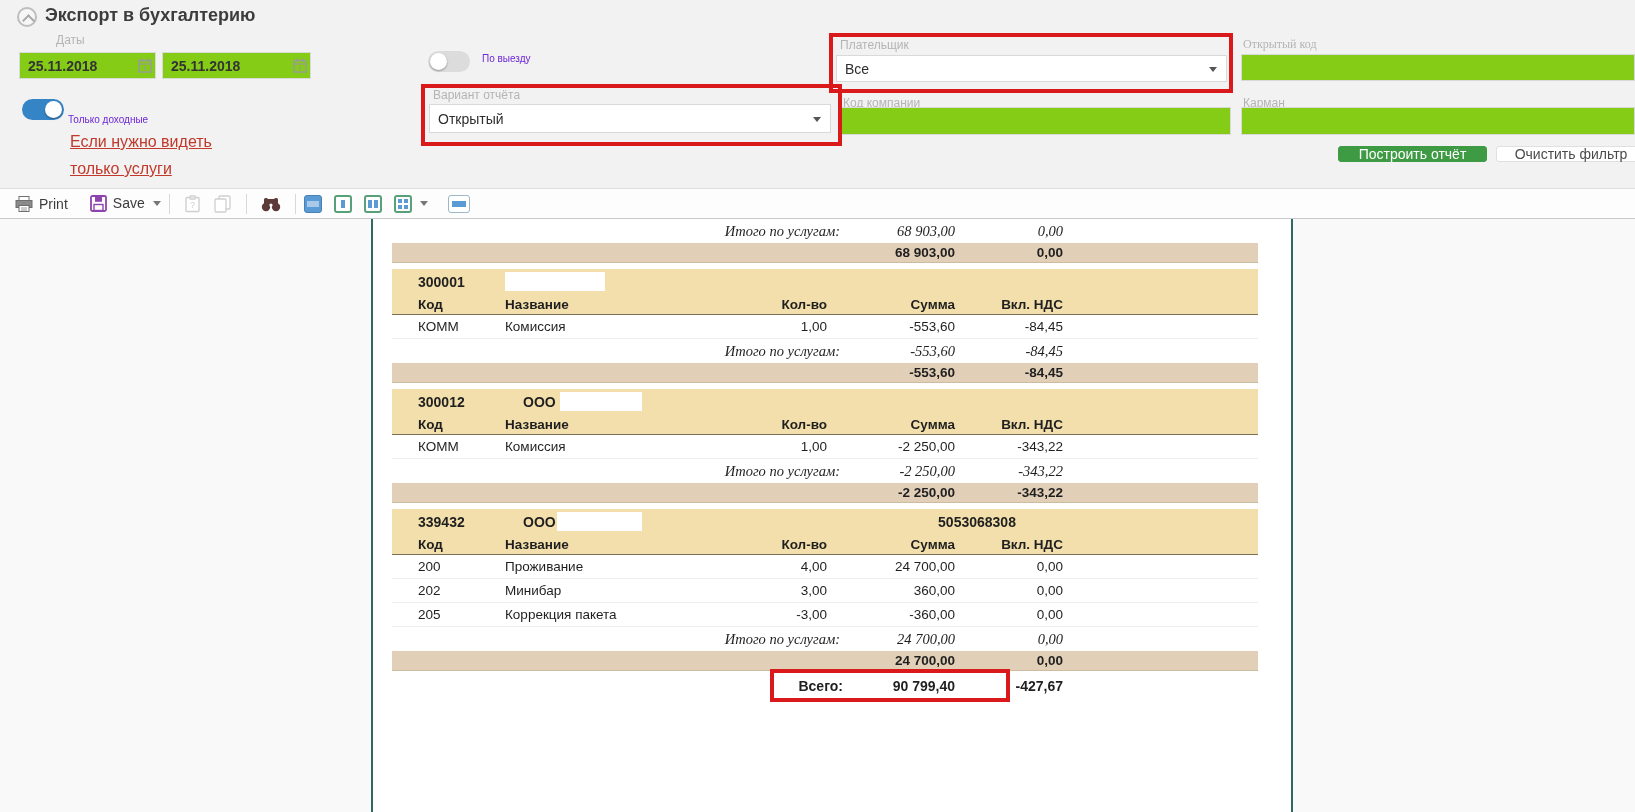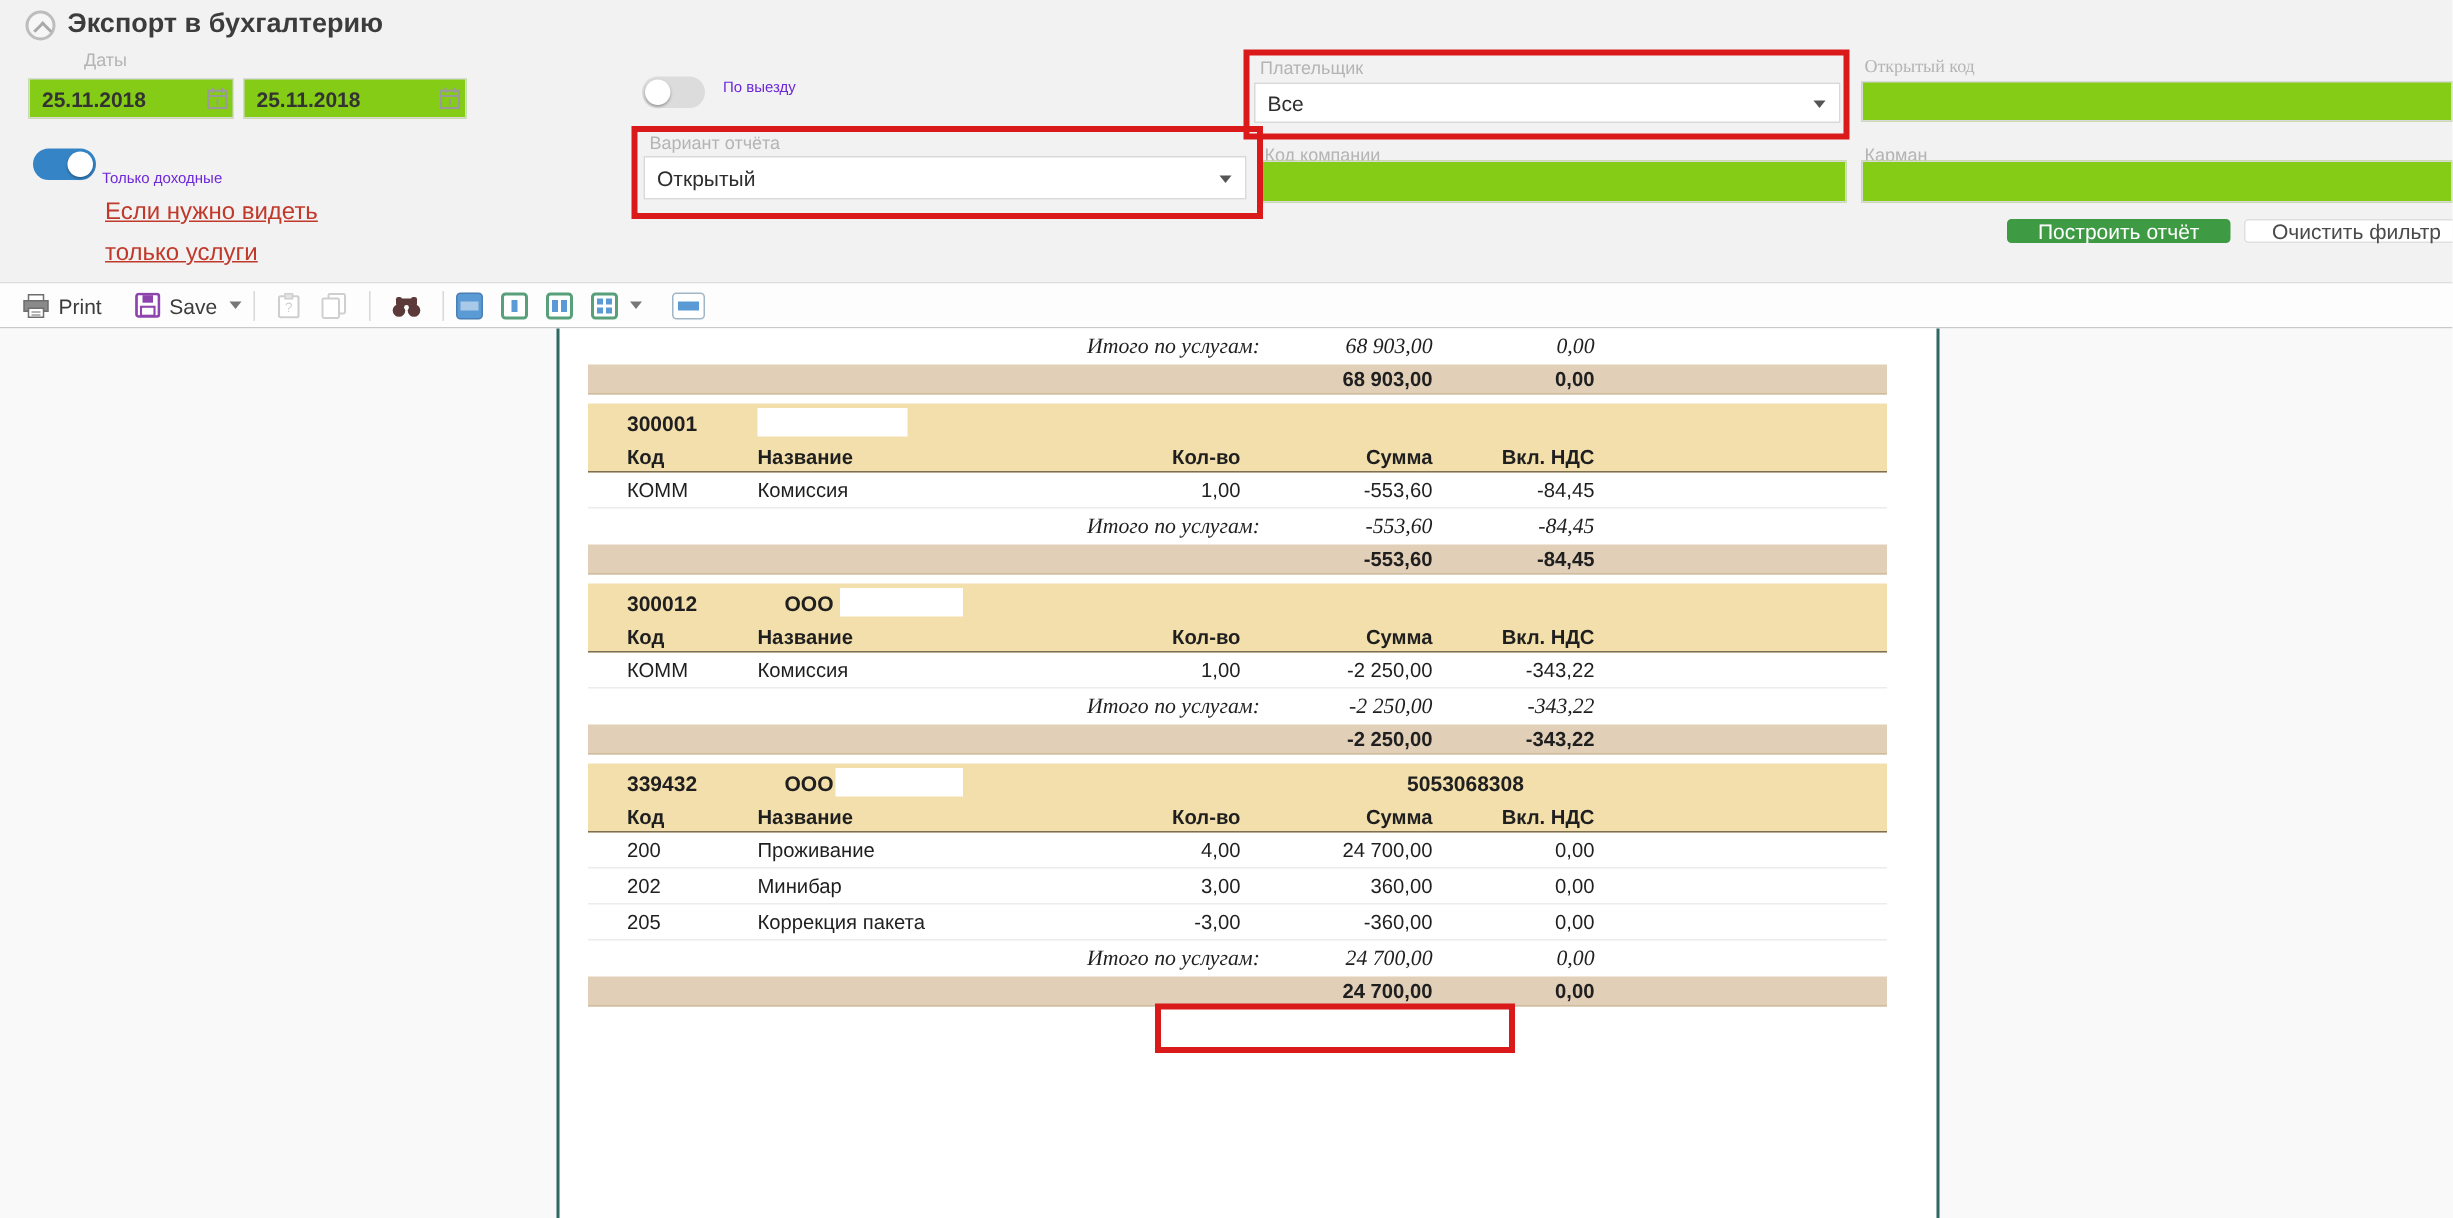--- a/index.html
+++ b/index.html
@@ -26,21 +26,21 @@
   .toggle.off{background:#dcdcdc;}
   .toggle.off .knob{left:2px;}
   .toggle-label{position:absolute;font-size:10px;color:#6d28d9;}
   .note{position:absolute;left:70px;top:128px;font-size:16px;line-height:27px;color:#c0392b;text-decoration:underline;}
   .annot-box{position:absolute;border:4px solid #da1a1a;box-sizing:border-box;pointer-events:none;z-index:5;}
   .btn{position:absolute;height:16px;border-radius:3px;font-size:14px;display:flex;align-items:center;justify-content:center;cursor:pointer;box-sizing:border-box;}
   .btn.green{background:#3e9b44;color:#fff;border:1px solid #3e9b44;}
   .btn.white{background:#fff;color:#4a4a4a;border:1px solid #e0e0e0;}
   
   .toolbar{position:absolute;left:0;top:189px;width:1635px;height:29px;background:#fdfdfd;border-bottom:1px solid #c9c9c9;display:flex;align-items:center;}
-  .tb-item{display:flex;align-items:flex-end;gap:6px;font-size:14px;color:#3c3c3c;cursor:pointer;}
+  .tb-item{display:flex;align-items:flex-start;gap:6px;font-size:14px;color:#3c3c3c;cursor:pointer;}
   .tb-sep{width:1px;height:20px;background:#d8d8d8;margin:0 8px;}
   .vicon{width:18px;height:18px;border-radius:3px;box-sizing:border-box;margin-right:12px;cursor:pointer;position:relative;}
   .vicon.vfirst{background:#5b9bd5;border:1px solid #4a7fb5;}
   .vicon.vfirst:after{content:"";position:absolute;left:2px;right:2px;top:5px;height:6px;background:#a8c9e8;}
   .vicon.gbord{background:#fff;border:2px solid #57a07a;}
   .vicon .pg{position:absolute;background:#5b9bd5;}
   .vcaret{width:0;height:0;border-left:4px solid transparent;border-right:4px solid transparent;border-top:5px solid #777;margin:0 14px 0 -4px;cursor:pointer;}
   
   .rview{position:absolute;left:0;top:219px;width:1635px;height:593px;background:#f9f9f9;}
   .rpage{position:absolute;left:373px;top:0;width:918px;height:593px;background:#fff;}
@@ -317,15 +317,20 @@
     <div class="rrow row-it">
       <div class="it-label">Итого по услугам:</div>
       <div class="c-r">24 700,00</div>
       <div class="c-r">0,00</div>
     </div>
     <div class="rrow row-band">
       <div style="grid-column:5" class="c-r">24 700,00</div>
       <div class="c-r">0,00</div>
     </div>
 
+    <div class="rrow row-grand">
+      <div class="grand-label">Всего:</div>
+      <div class="c-r">90 799,40</div>
+      <div class="c-r">-427,67</div>
+    </div>
     <div class="grand-box" style="top: 450px;"></div>
   </div>
 </div>
 
 </body></html>

